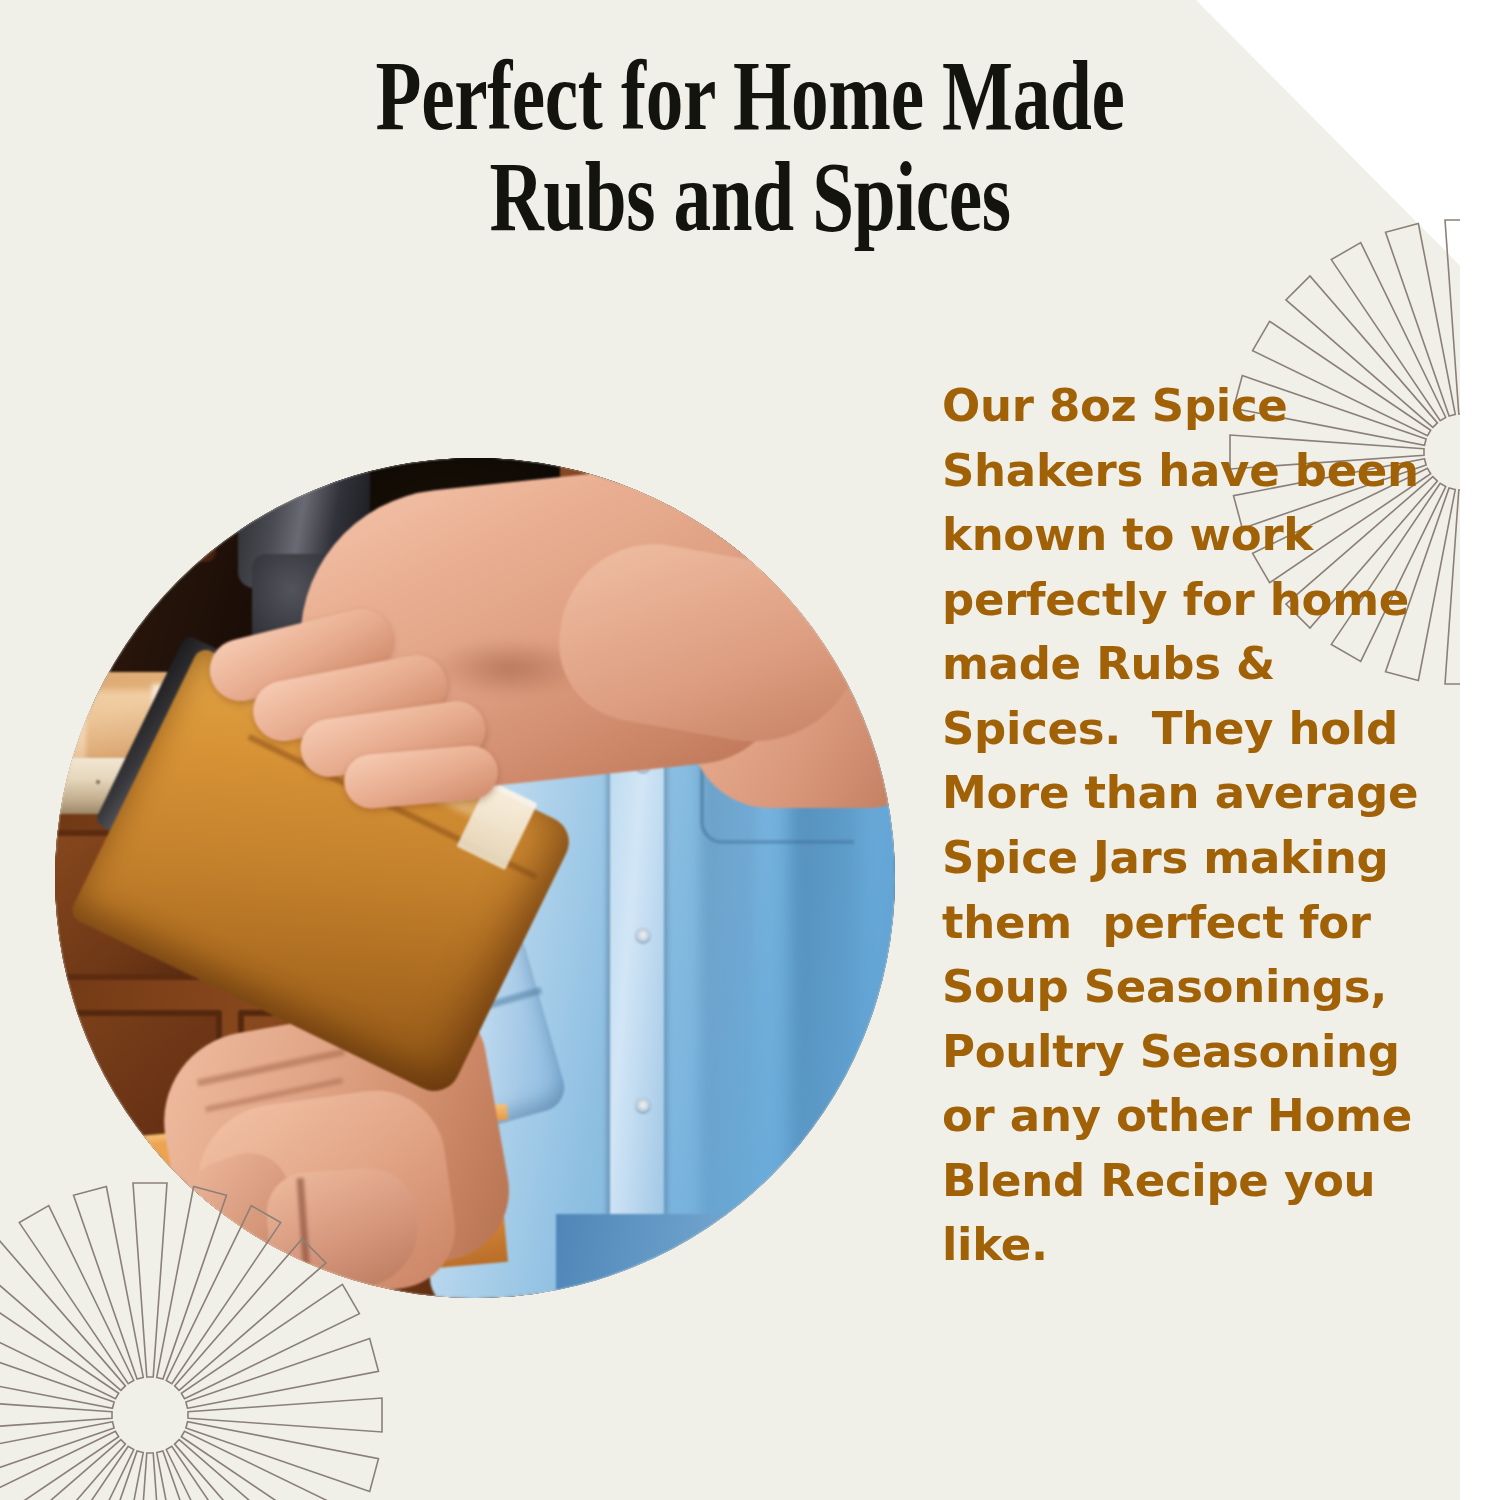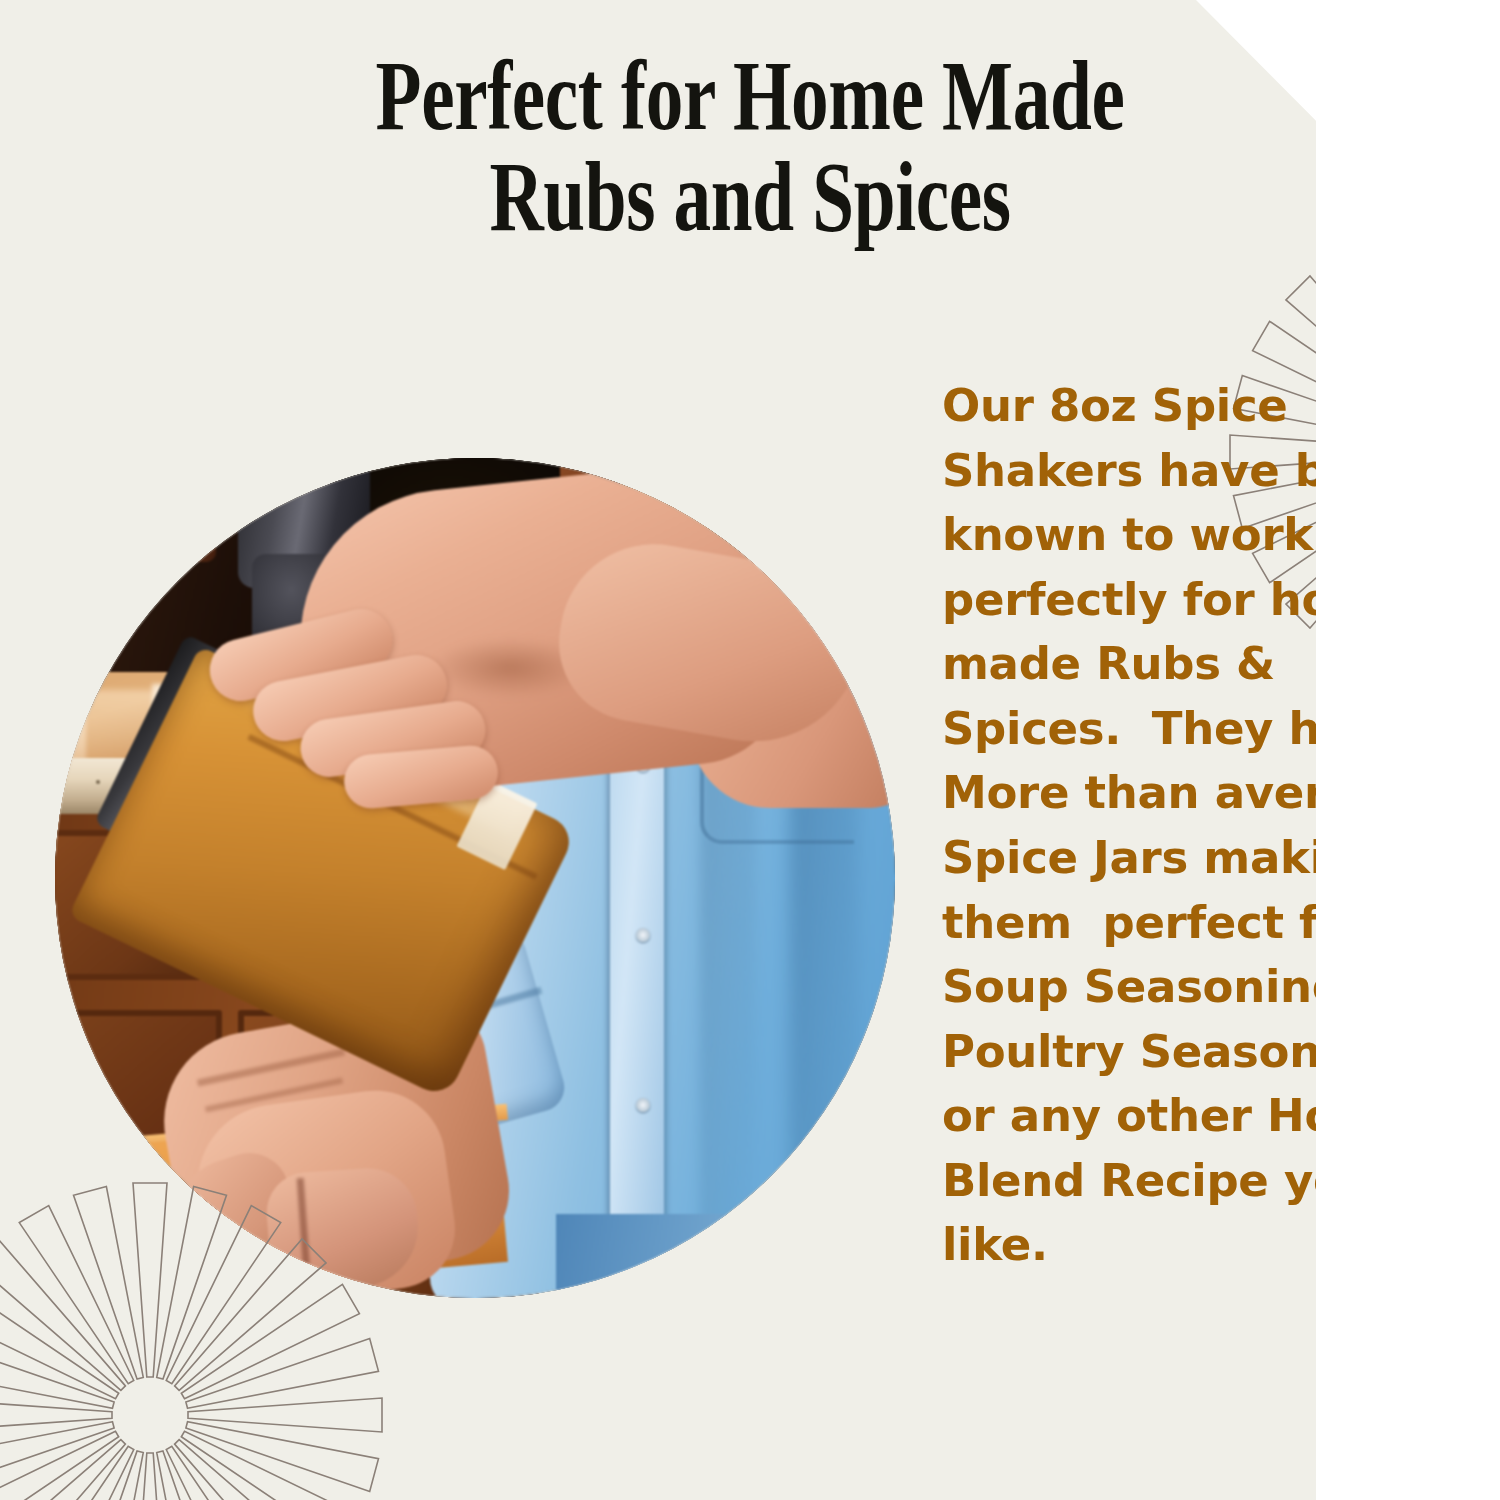--- a/index.html
+++ b/index.html
@@ -2,21 +2,21 @@
 <html><head>
 <meta charset="utf-8">
 <style>
   html, body {
     margin: 0;
     padding: 0;
     background: #ffffff;
   }
   #canvas {
     position: relative;
-    width: 1316px;
+    width: 1460px;
     height: 1500px;
     overflow: hidden;
     background: #ffffff;
     font-family: "Liberation Sans", sans-serif;
   }
 
   
   .bg-panel {
     position: absolute;
     inset: 0;

